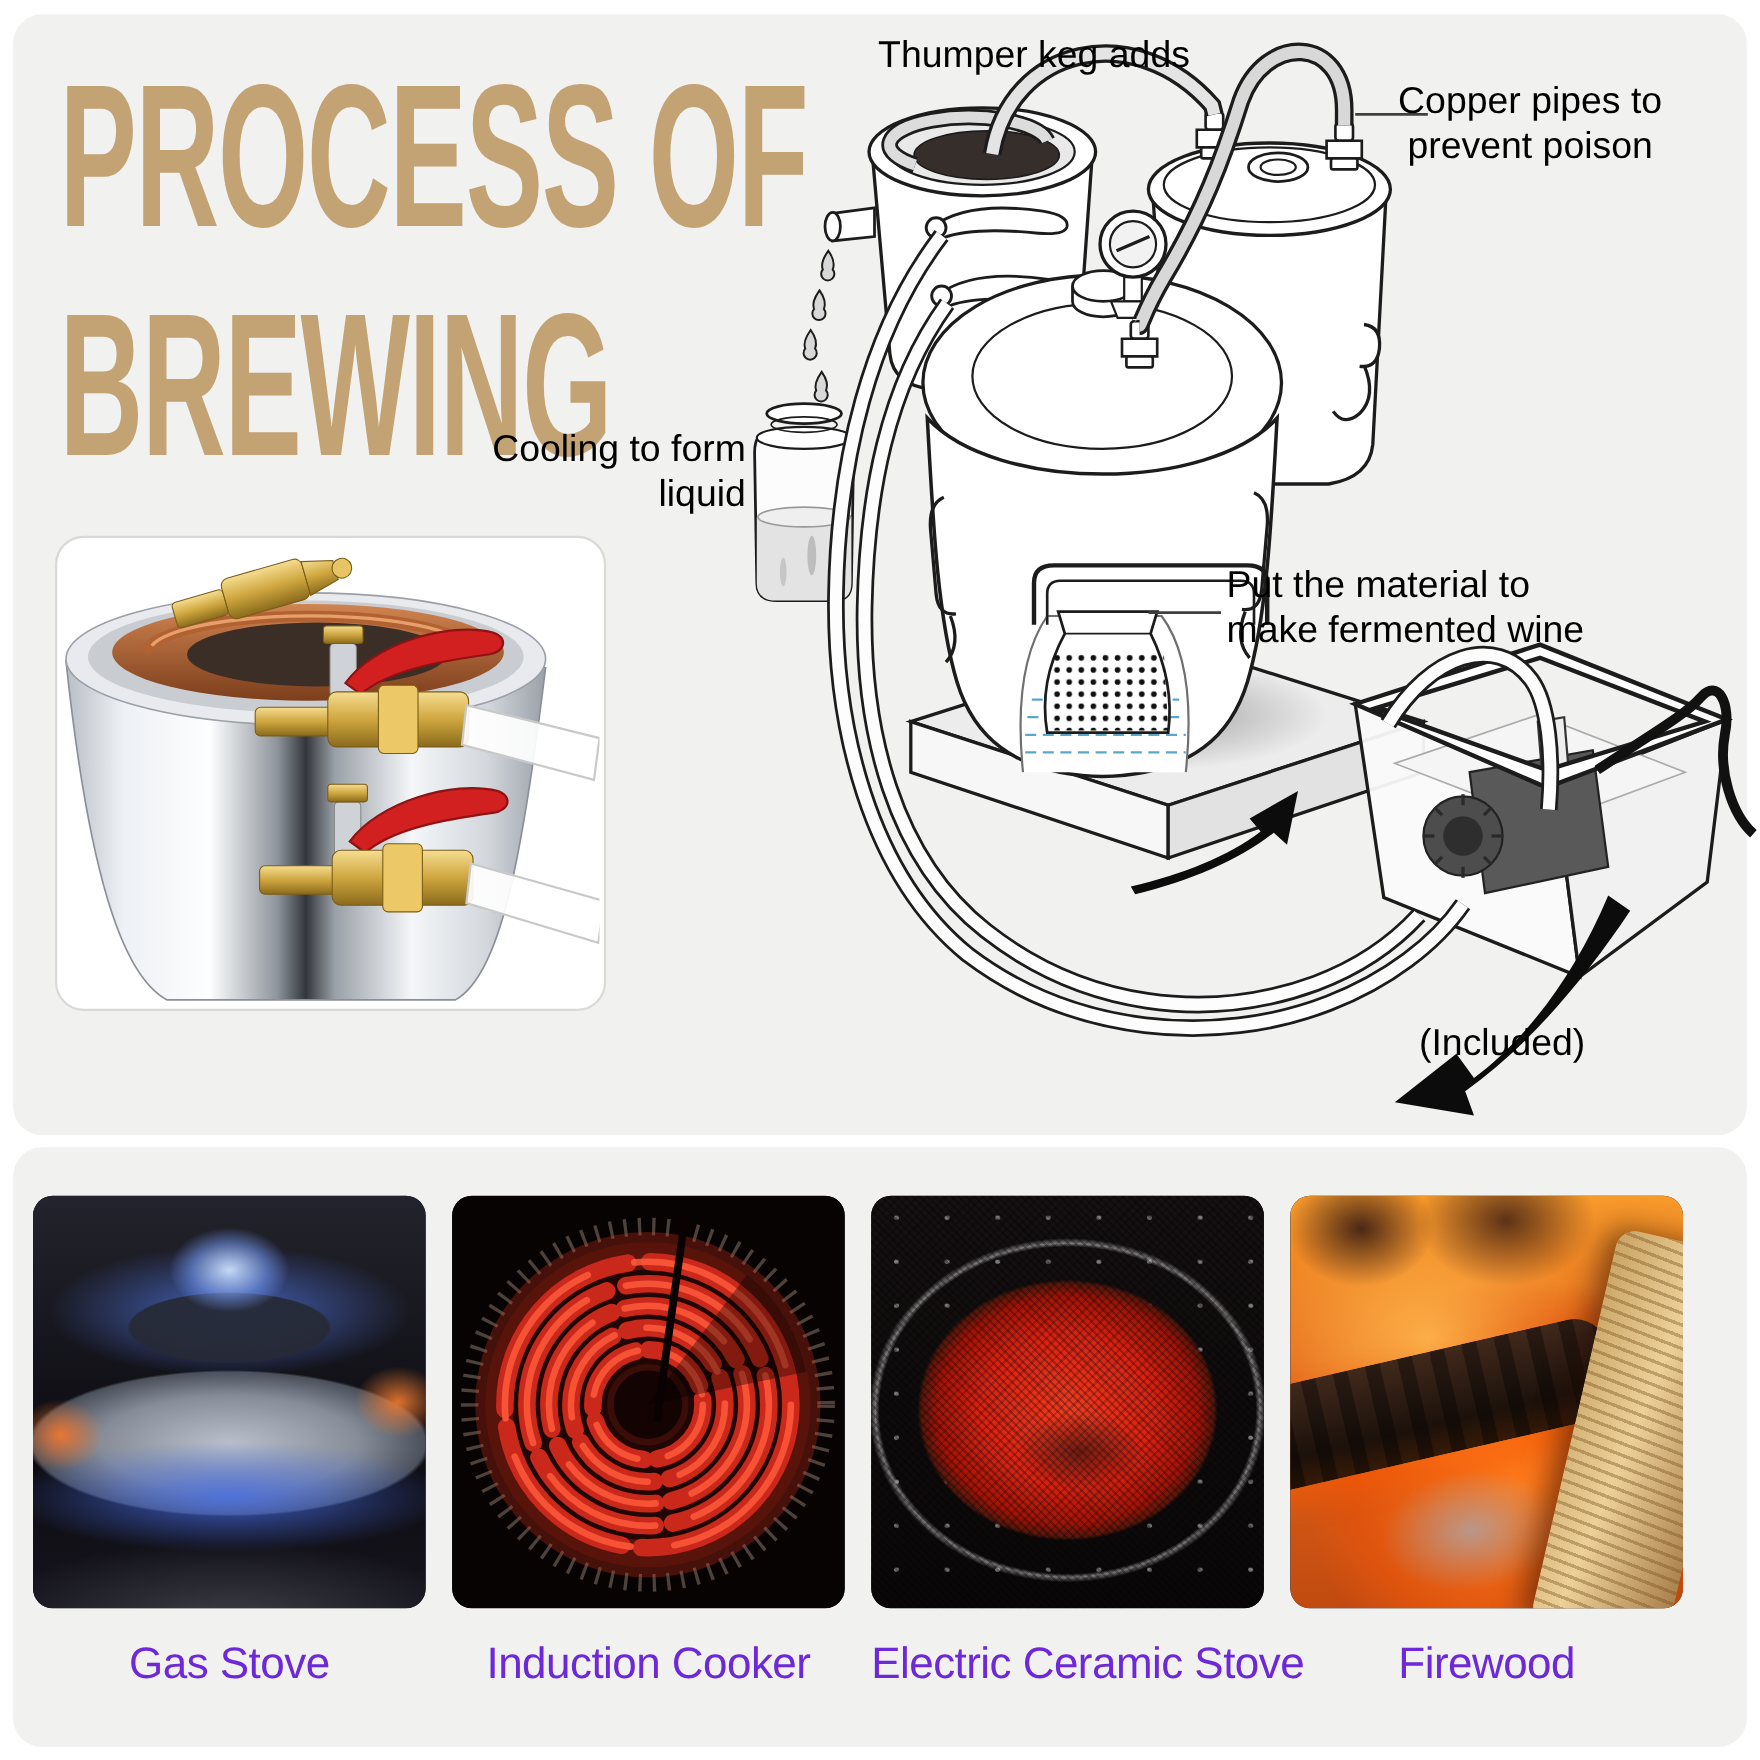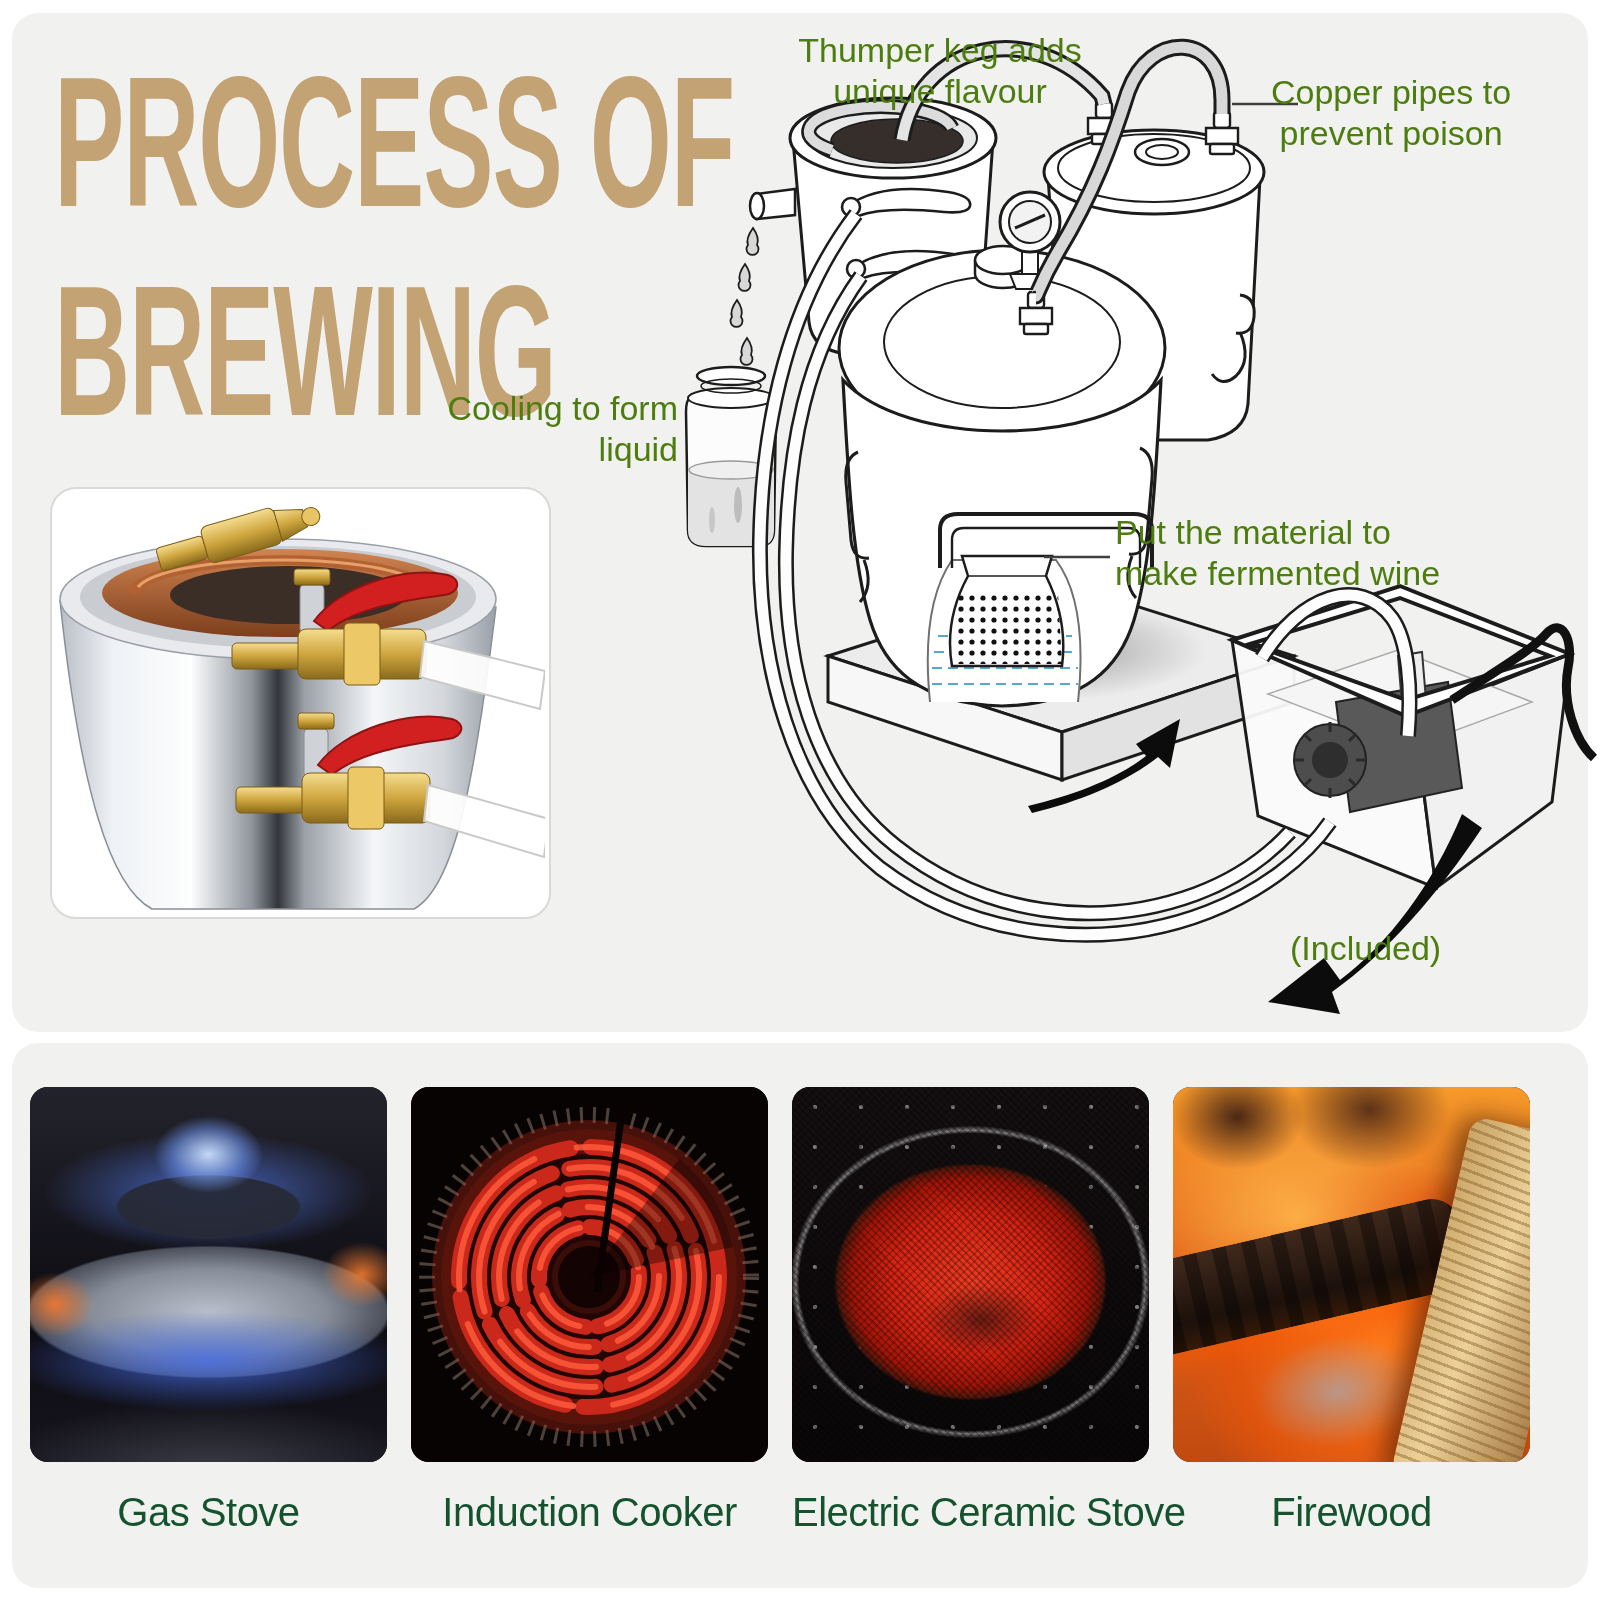--- a/index.html
+++ b/index.html
@@ -12,41 +12,41 @@
   #bottom-panel{left:12px;top:1043px;width:1576px;height:545px;}
 
   
   #title{
     position:absolute;left:54px;top:38px;color:#c3a273;
     font-weight:bold;font-size:185px;line-height:209px;letter-spacing:-2px;
     transform:scaleX(0.57);transform-origin:left top;white-space:nowrap;
   }
 
   
-  .callout{position:absolute;font-size:34px;line-height:41px;color:#4d7c0f;white-space:nowrap;}
+  .callout{position:absolute;font-size:34px;line-height:41px;color:#000000;white-space:nowrap;}
   #co-thumper{left:790px;top:30px;width:300px;text-align:center;}
   #co-copper{left:1271px;top:72px;text-align:center;}
   #co-cooling{right:922px;top:388px;text-align:right;margin-left:16px;}
   #co-material{left:1115px;top:512px;text-align:left;}
   #co-pump{left:1290px;top:928px;text-align:left;}
 
   #diagram-svg{position:absolute;left:0;top:0;}
 
   
   #inset-panel{
     position:absolute;left:50px;top:487px;width:497px;height:428px;
     background:#ffffff;border:2px solid #d9d9d7;border-radius:26px;overflow:hidden;
   }
 
   
   #cards{position:absolute;left:30px;top:1087px;display:flex;gap:24px;}
   .card{width:357px;height:375px;border-radius:18px;overflow:hidden;position:relative;background:#111;}
   .card .art{position:absolute;inset:0;}
   #labels{position:absolute;left:30px;top:1490px;display:flex;gap:24px;}
-  .hs-label{width:357px;text-align:center;font-size:40px;letter-spacing:-0.5px;color:#14532d;white-space:nowrap;}
+  .hs-label{width:357px;text-align:center;font-size:40px;letter-spacing:-0.5px;color:#6d28d9;white-space:nowrap;}
 
   
   .gas-art{
     background:
       radial-gradient(ellipse 78px 55px at 50% 18%, rgba(205,225,255,.95), rgba(120,160,255,.5) 45%, transparent 70%),
       radial-gradient(ellipse 150px 52px at 50% 32%, rgba(38,42,55,.95) 0 60%, transparent 62%),
       radial-gradient(ellipse 235px 85px at 50% 28%, rgba(85,125,240,.75), transparent 70%),
       radial-gradient(ellipse 55px 45px at 7% 58%, rgba(255,120,40,.85), transparent 72%),
       radial-gradient(ellipse 55px 45px at 93% 50%, rgba(255,130,50,.85), transparent 72%),
       radial-gradient(ellipse 285px 72px at 50% 73%, rgba(70,110,235,.8), transparent 70%),
@@ -265,21 +265,20 @@
   </g>
 </svg>
 
 <div id="title">
   <div>PROCESS OF</div>
   <div>BREWING</div>
 </div>
 
 <div class="callout" id="co-thumper">
   <div>Thumper keg adds</div>
-  <div>unique flavour</div>
 </div>
 <div class="callout" id="co-copper">
   <div>Copper pipes to</div>
   <div>prevent poison</div>
 </div>
 <div class="callout" id="co-cooling">
   <div>Cooling to form</div>
   <div>liquid</div>
 </div>
 <div class="callout" id="co-material">

